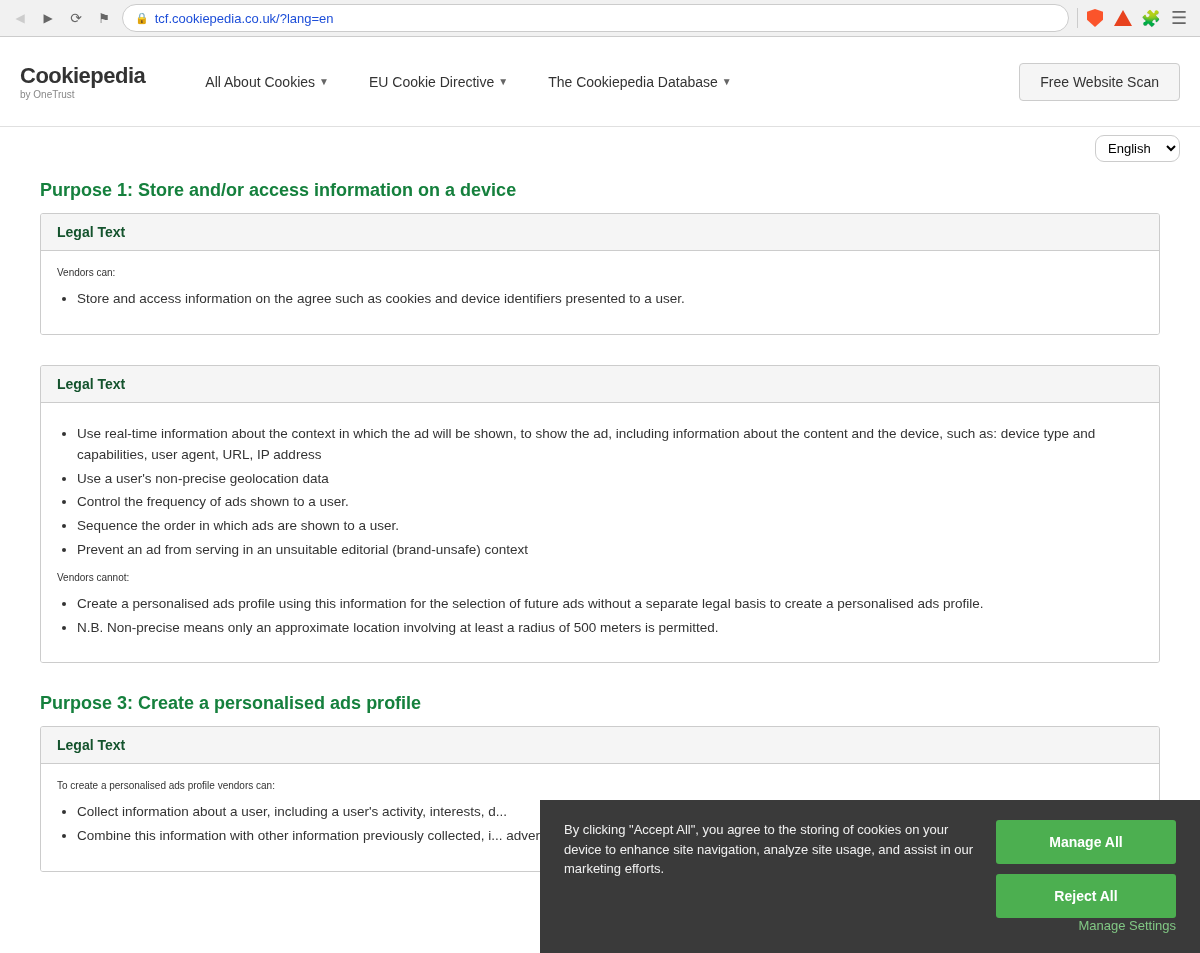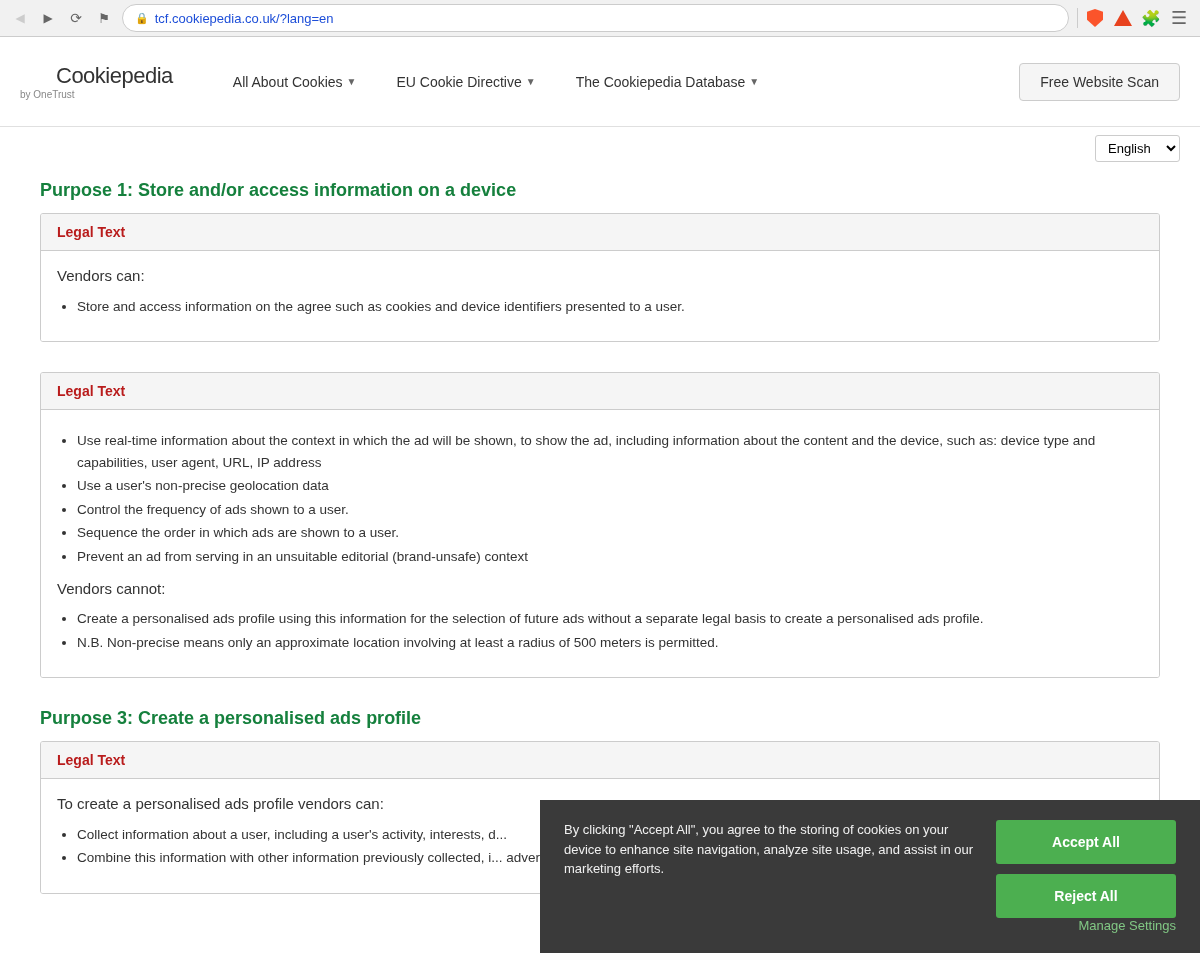--- a/index.html
+++ b/index.html
@@ -68,24 +68,23 @@
       padding: 0 20px;
       height: 90px;
     }
     .site-logo {
       display: flex;
       flex-direction: column;
       margin-right: 40px;
     }
     .logo-main {
       font-size: 22px;
-      font-weight: normal;
+      font-weight: bold;
       color: #333;
       letter-spacing: -0.5px;
-      margin-left: 36px;
     }
     .logo-sub {
       font-size: 10px;
       color: #888;
     }
     .nav-links {
       display: flex;
       flex: 1;
       gap: 0;
     }
@@ -117,21 +116,21 @@
     .lang-bar {
       display: flex;
       justify-content: flex-end;
       padding: 8px 20px;
       background: #fff;
     }
     .lang-select {
       font-size: 13px;
       padding: 4px 8px;
       border: 1px solid #ccc;
-      border-radius: 3px;
+      border-radius: 9px;
       background: #fff;
       cursor: pointer;
     }
 
     
     .main-content {
       padding: 10px 20px 20px 20px;
       max-width: 1160px;
       margin: 0 auto;
     }
@@ -147,29 +146,29 @@
       border: 1px solid #ccc;
       border-radius: 3px;
       overflow: hidden;
     }
     .legal-header {
       background: #f5f5f5;
       border-bottom: 1px solid #ccc;
       padding: 10px 16px;
       font-size: 14px;
       font-weight: 600;
-      color: #b91c1c;
+      color: #14532d;
     }
     .legal-body {
       padding: 14px 16px;
       background: #fff;
     }
     .legal-body p {
       margin-bottom: 8px;
-      font-size: 15px;
+      font-size: 10px;
       line-height: 1.5;
     }
     .legal-body ul {
       margin: 6px 0 10px 20px;
     }
     .legal-body ul li {
       font-size: 13.5px;
       line-height: 1.6;
       margin-bottom: 2px;
     }
@@ -379,18 +378,18 @@
       </div>
     </div>
   </div>
 
 </div>
 
 <div class="cookie-banner">
   <div class="cookie-text">By clicking "Accept All", you agree to the storing of cookies on your device to enhance site navigation, analyze site usage, and assist in our marketing efforts.</div>
   <div class="cookie-right">
     <div class="cookie-buttons">
-      <button class="cookie-btn-accept">Accept All</button>
+      <button class="cookie-btn-accept">Manage All</button>
       <button class="cookie-btn-reject">Reject All</button>
     </div>
     <a class="manage-settings-link">Manage Settings</a>
   </div>
 </div>
 
 </body></html>

